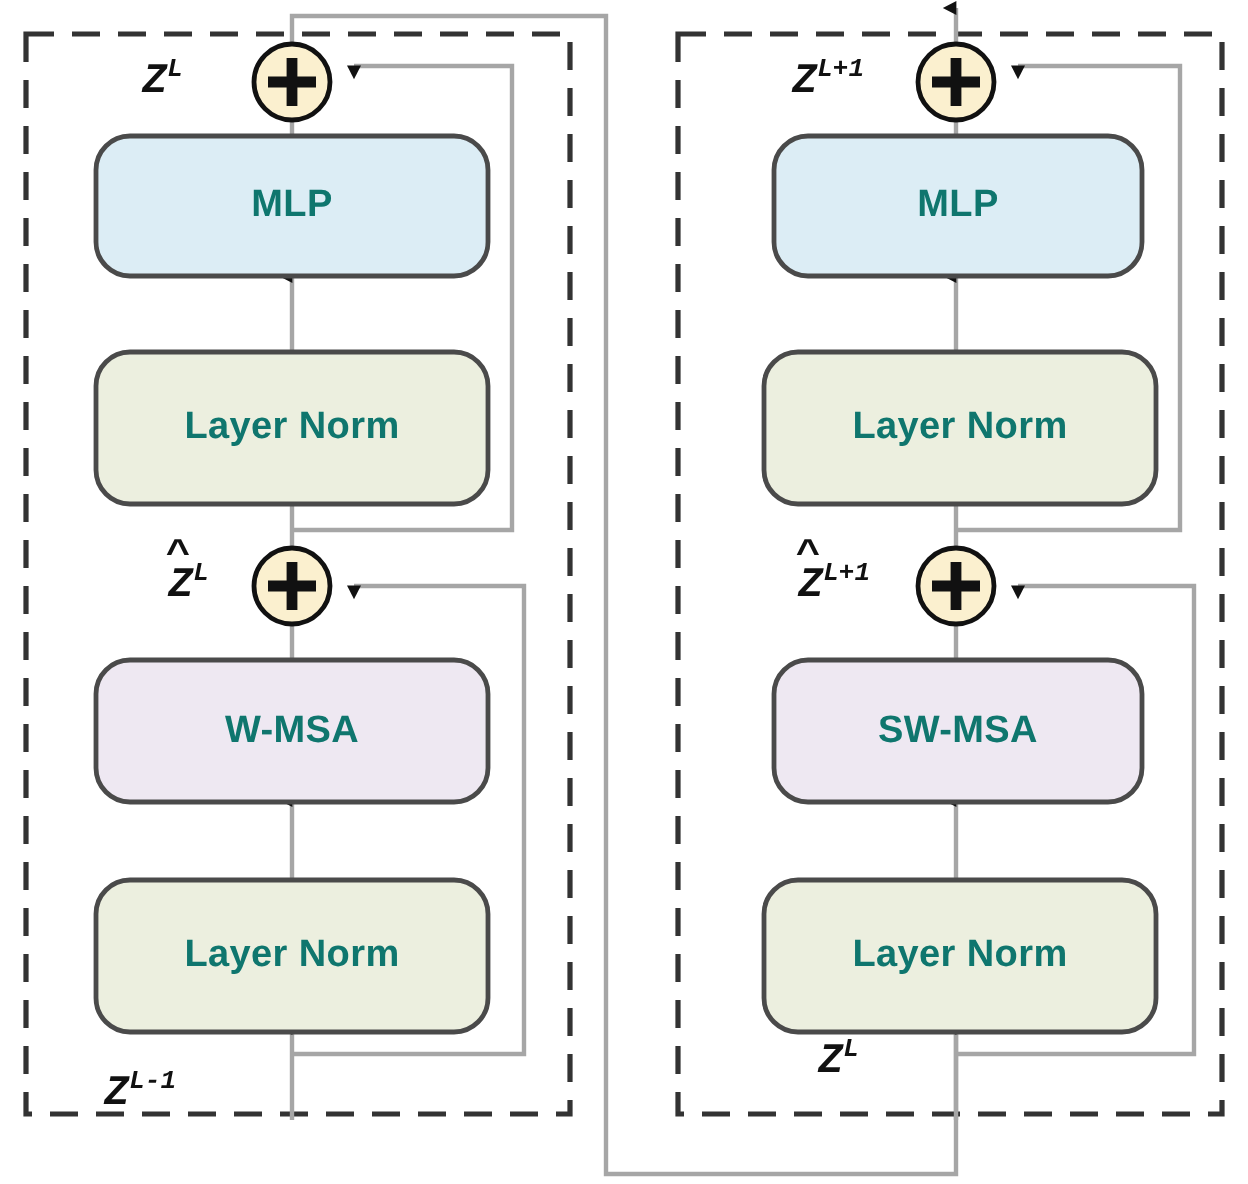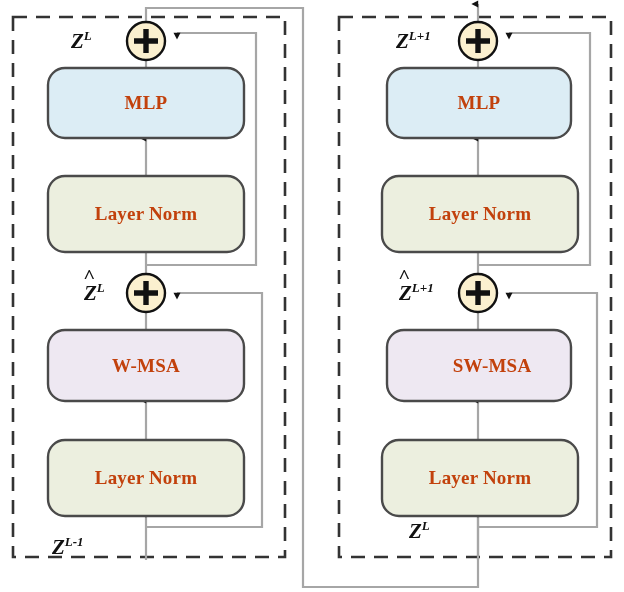--- a/index.html
+++ b/index.html
@@ -2,30 +2,30 @@
 <html><head>
 <meta charset="utf-8">
 <style>
   html,body{margin:0;padding:0;background:#ffffff;}
   body{width:624px;height:592px;overflow:hidden;
        font-family:"Liberation Sans","DejaVu Sans",sans-serif;}
   #stage{position:relative;width:624px;height:592px;}
   #stage svg{position:absolute;left:0;top:0;}
 
   .blk-label{
-    font-family:Liberation Serif, serif;
+    font-family:Liberation Sans, sans-serif;
     font-weight:bold;
     font-size:19px;
-    color:#c2410c;
+    color:#0f766e;
     letter-spacing:.2px;
     white-space:nowrap;
   }
   .math{
     position:absolute;
-    font-family:Liberation Serif, serif;
+    font-family:Liberation Mono, monospace;
     font-weight:bold;
     font-style:italic;
     font-size:21px;
     color:#111111;
     white-space:nowrap;
     line-height:1;
     text-align:center;
   }
   .math sup{
     font-size:13px;
@@ -144,21 +144,21 @@
   <div class="boxtext" style="left:48px;top:440px;width:196px;height:76px;">
     <span class="blk-label">Layer Norm</span>
   </div>
 
   <div class="boxtext" style="left:387px;top:68px;width:184px;height:70px;">
     <span class="blk-label">MLP</span>
   </div>
   <div class="boxtext" style="left:382px;top:176px;width:196px;height:76px;">
     <span class="blk-label">Layer Norm</span>
   </div>
-  <div class="boxtext" style="left:387px;top:330px;width:184px;height:71px;padding-left:13px;">
+  <div class="boxtext" style="left:387px;top:330px;width:184px;height:71px;">
     <span class="blk-label">SW-MSA</span>
   </div>
   <div class="boxtext" style="left:382px;top:440px;width:196px;height:76px;">
     <span class="blk-label">Layer Norm</span>
   </div>
 
   <div class="math" style="left:71px;top:31px;">
     <span>Z</span><sup>L</sup>
   </div>
 

